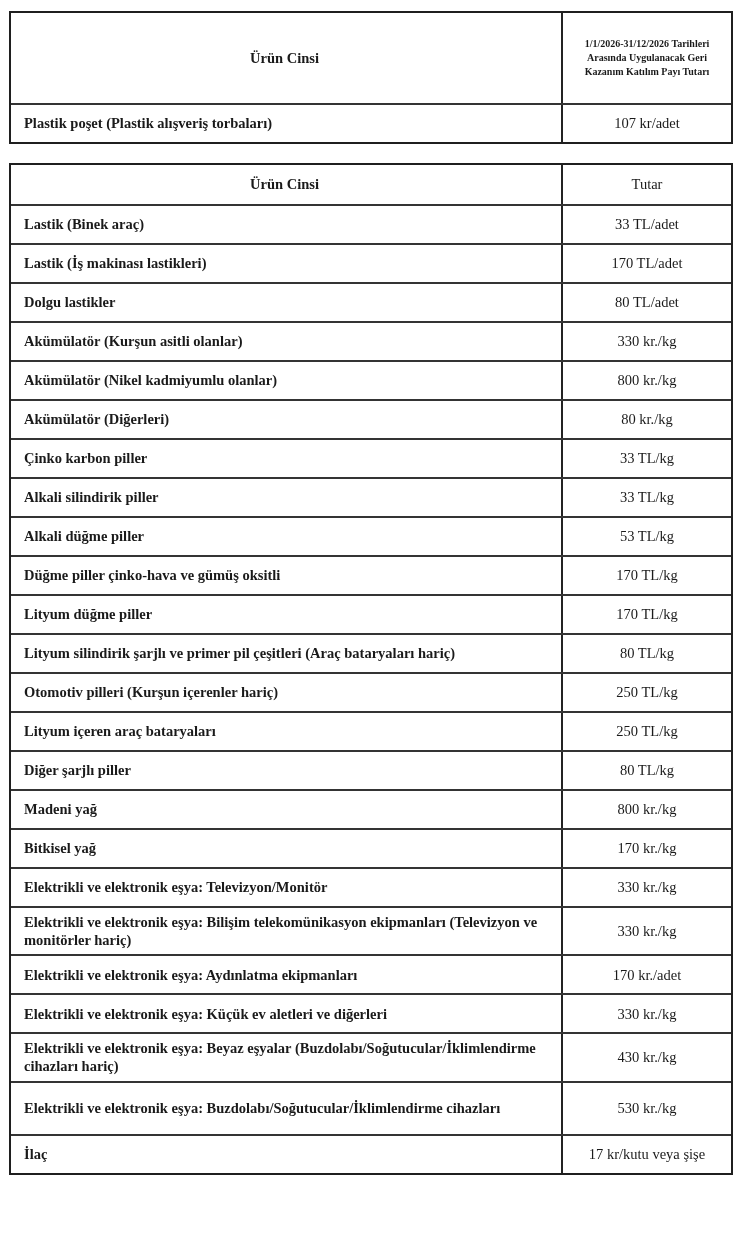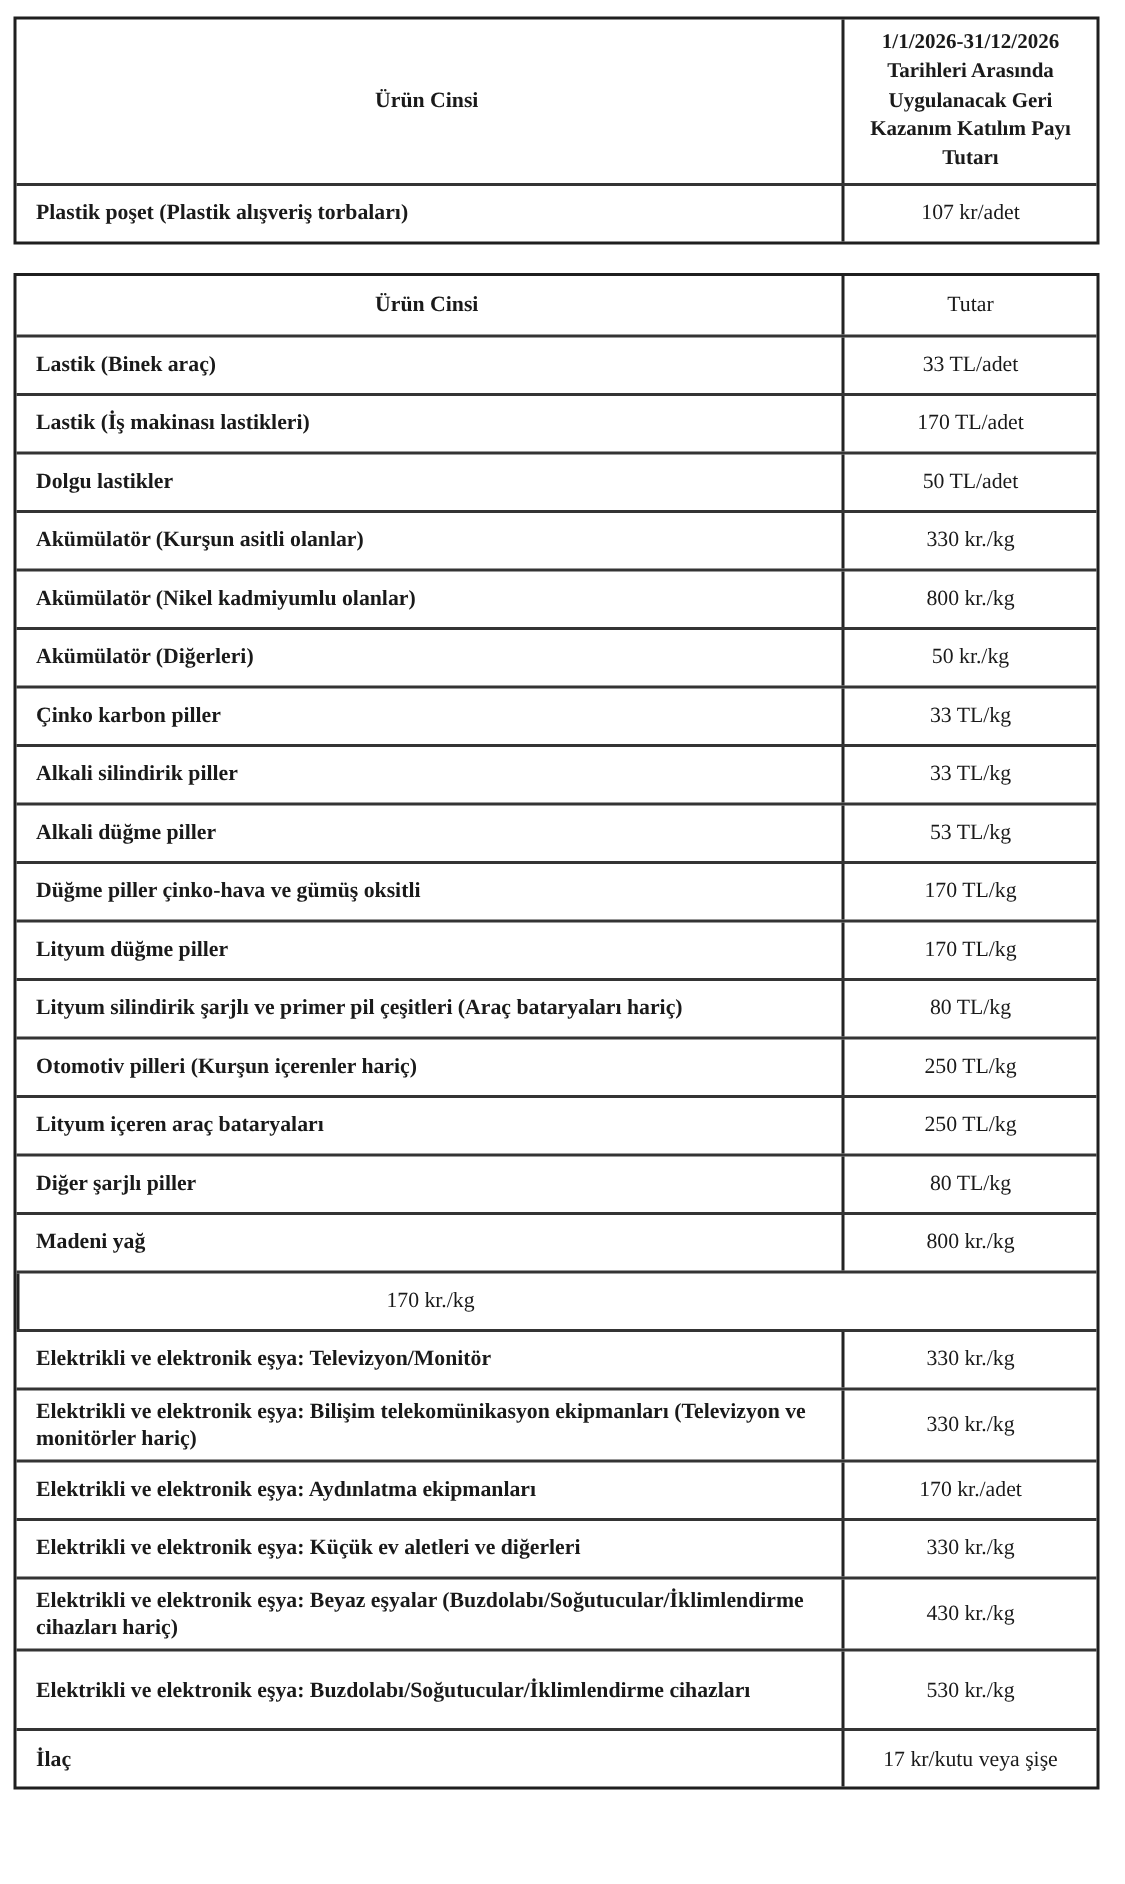--- a/index.html
+++ b/index.html
@@ -49,21 +49,21 @@
     text-align: right;
     border-left: 2px solid #232323;
     padding-left: 4px;
     padding-right: 4px;
   }
   .header-cell { justify-content: center; text-align: center; }
   .bold { font-weight: bold; }
 
   
   .table-1 .header-row { min-height: 90px; }
-  .table-1 .header-row .amount-cell { font-size: 14px; line-height: 1.38; padding: 6px 6px; }
+  .table-1 .header-row .amount-cell { font-size: 10px; line-height: 1.38; padding: 6px 6px; }
 
   
   .table-2 { margin-top: 19px; }
   .table-2 .header-row { min-height: 39px; }
   
   .table-2 > .row:nth-child(24) { min-height: 53px; gap: 30px; }
 </style>
 </head>
 <body>
 
@@ -93,36 +93,36 @@
   </div>
 
 
   <div class="row">
     <div class="cell product-cell">Lastik (İş makinası lastikleri)</div>
     <div class="cell amount-cell">170 TL/adet</div>
   </div>
 
   <div class="row">
     <div class="cell product-cell">Dolgu lastikler</div>
-    <div class="cell amount-cell">50 TL/adet</div>
+    <div class="cell amount-cell">80 TL/adet</div>
   </div>
 
   <div class="row">
     <div class="cell product-cell">Akümülatör (Kurşun asitli olanlar)</div>
     <div class="cell amount-cell">330 kr./kg</div>
   </div>
 
   <div class="row">
     <div class="cell product-cell">Akümülatör (Nikel kadmiyumlu olanlar)</div>
     <div class="cell amount-cell">800 kr./kg</div>
   </div>
 
   <div class="row">
     <div class="cell product-cell">Akümülatör (Diğerleri)</div>
-    <div class="cell amount-cell">50 kr./kg</div>
+    <div class="cell amount-cell">80 kr./kg</div>
   </div>
 
   <div class="row">
     <div class="cell product-cell">Çinko karbon piller</div>
     <div class="cell amount-cell">33 TL/kg</div>
   </div>
 
   <div class="row">
     <div class="cell product-cell">Alkali silindirik piller</div>
     <div class="cell amount-cell">33 TL/kg</div>
@@ -162,20 +162,21 @@
     <div class="cell product-cell">Diğer şarjlı piller</div>
     <div class="cell amount-cell">80 TL/kg</div>
   </div>
 
   <div class="row">
     <div class="cell product-cell">Madeni yağ</div>
     <div class="cell amount-cell">800 kr./kg</div>
   </div>
 
   <div class="row">
+    <div class="cell product-cell">Bitkisel yağ</div>
     <div class="cell amount-cell">170 kr./kg</div>
   </div>
 
   <div class="row">
     <div class="cell product-cell">Elektrikli ve elektronik eşya: Televizyon/Monitör</div>
     <div class="cell amount-cell">330 kr./kg</div>
   </div>
 
   <div class="row">
     <div class="cell product-cell">Elektrikli ve elektronik eşya: Bilişim telekomünikasyon ekipmanları (Televizyon ve monitörler hariç)</div>

